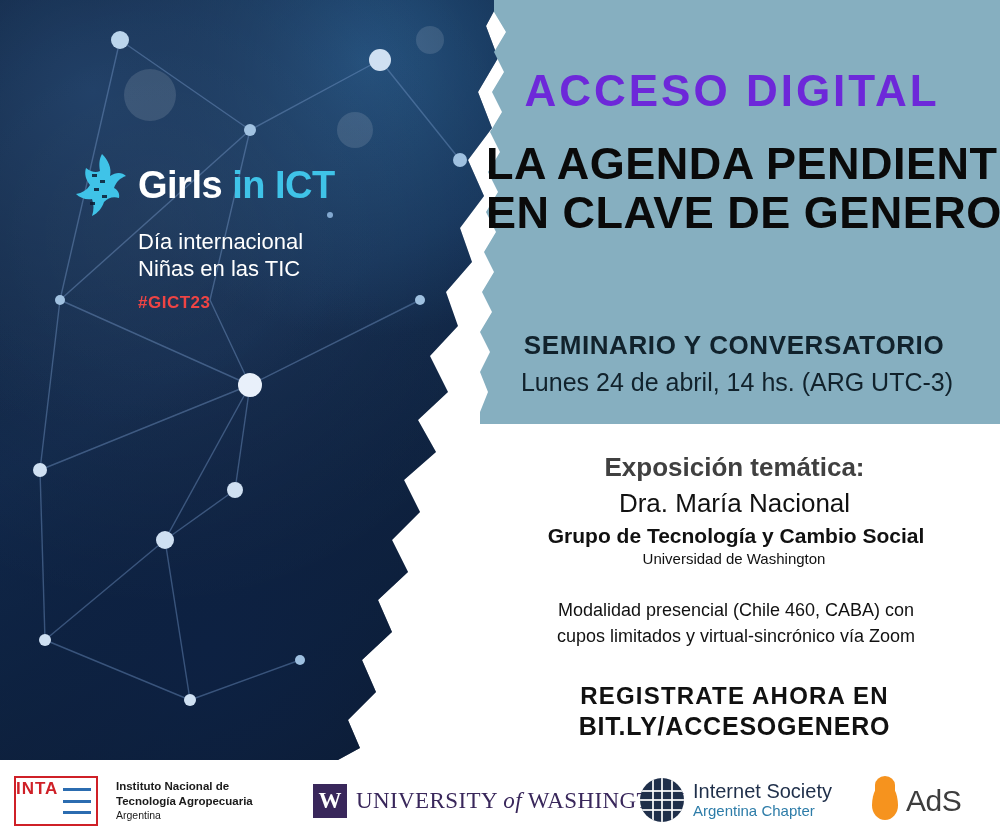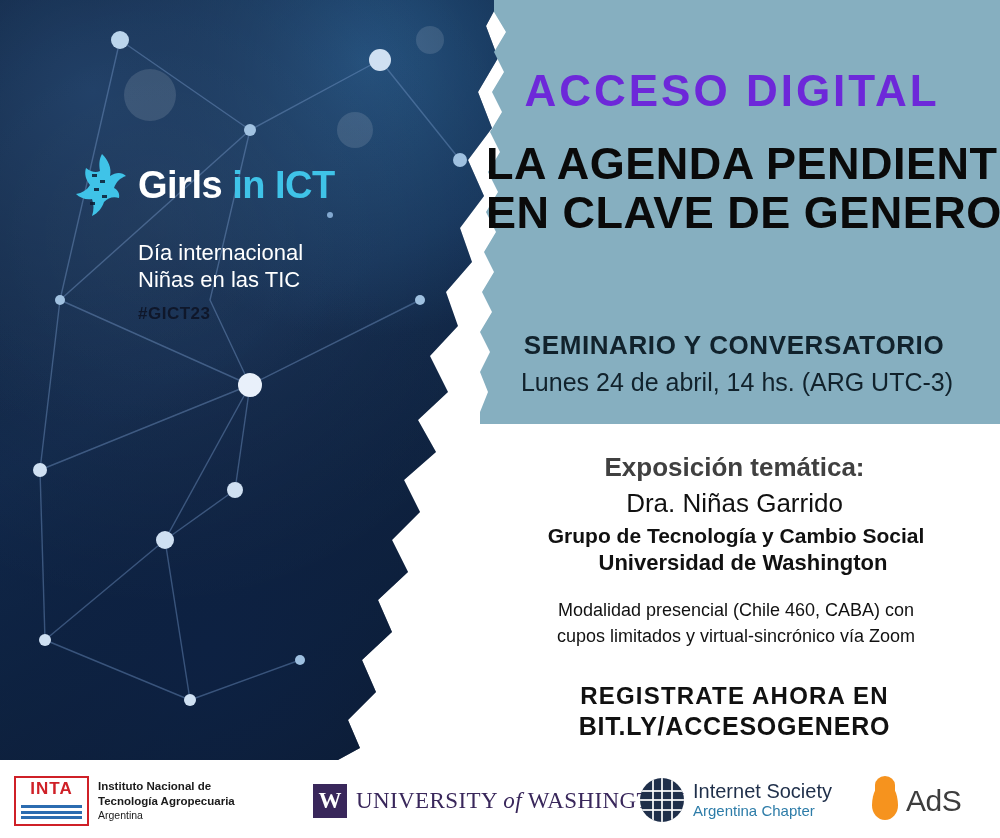--- a/index.html
+++ b/index.html
@@ -36,26 +36,26 @@
   .gict{position:absolute;left:72px;top:150px;width:330px;color:#fff;}
   .gict-row{display:flex;align-items:center;}
   .gict-bird{width:58px;height:70px;flex:0 0 58px;margin-right:8px;}
   .gict-title{
     font-size:38px;font-weight:700;letter-spacing:-0.5px;line-height:1;
     white-space:nowrap;
   }
   .gict-title .g1{color:#ffffff;}
   .gict-title .g2{color:#3fc3e8;}
   .gict-sub{
-    margin-top:20px;margin-left:66px;
+    margin-top:9px;margin-left:66px;
     font-size:22px;line-height:1.22;color:#ffffff;font-weight:400;
   }
   .gict-hash{
     margin-top:10px;margin-left:66px;
-    font-size:17px;font-weight:700;letter-spacing:0.5px;color:#0f172a;
+    font-size:17px;font-weight:700;letter-spacing:0.5px;color:#ef4444;
   }
 
   
   .teal{
     position:absolute;right:0;top:0;width:520px;height:424px;
     background:#86afc0;
     clip-path:polygon(14px 0, 520px 0, 520px 424px, 0 424px,
       0 412px, 8px 392px, 0 372px, 10px 352px, 0 332px, 12px 312px,
       2px 292px, 14px 272px, 4px 252px, 16px 232px, 6px 212px,
       18px 192px, 8px 172px, 20px 152px, 10px 132px, 22px 112px,
@@ -89,52 +89,52 @@
   }
   .expo-name{
     position:absolute;right:18px;top:488px;width:495px;text-align:center;
     color:#111;font-size:26px;font-weight:400;
   }
   .expo-org1{
     position:absolute;right:14px;top:524px;width:500px;text-align:center;
     color:#111;font-size:21px;font-weight:700;
   }
   .expo-org2{
-    position:absolute;right:7px;top:550px;width:500px;text-align:center;
-    color:#111;font-size:22px;font-weight:700;
+    position:absolute;right:16px;top:550px;width:500px;text-align:center;
+    color:#111;font-size:15px;font-weight:400;
   }
   .modalidad{
     position:absolute;right:14px;top:597px;width:500px;text-align:center;
     color:#111;font-size:18px;font-weight:400;line-height:1.45;
   }
   .registrate{
     position:absolute;right:18px;top:682px;width:495px;text-align:center;
     color:#111;font-size:24px;font-weight:700;letter-spacing:1.2px;
   }
   .biturl{
     position:absolute;right:18px;top:712px;width:495px;text-align:center;
     color:#111;font-size:25px;font-weight:700;letter-spacing:0.8px;
   }
 
   
   .footer{position:absolute;left:0;bottom:0;width:1000px;height:78px;background:#fff;}
 
   
   .inta{position:absolute;left:14px;bottom:12px;display:flex;align-items:center;}
   .inta-mark{
-    width:75px;height:50px;border:2px solid #cf2027;box-sizing:border-box;
-    display:flex;flex-direction:column;
+    width:84px;height:50px;border:2px solid #cf2027;box-sizing:border-box;
+    display:flex;flex-direction:row;
   }
   .inta-mark .t{
     color:#cf2027;font-weight:700;font-size:17px;text-align:center;letter-spacing:1px;
     line-height:22px;flex:0 0 22px;
   }
   .inta-mark .bars{flex:1;display:flex;flex-direction:column;justify-content:space-evenly;padding:2px 5px;}
   .inta-mark .bars i{display:block;height:3px;background:#2b6cb0;}
-  .inta-text{margin-left:9px;color:#1a1a1a;font-size:11.5px;font-weight:700;line-height:1.32;}
+  .inta-text{margin-left:18px;color:#1a1a1a;font-size:11.5px;font-weight:700;line-height:1.32;}
   .inta-text .small{font-weight:400;font-size:10.5px;}
 
   
   .uw{position:absolute;left:313px;bottom:20px;display:flex;align-items:center;color:#39275b;}
   .uw-w{
     width:34px;height:34px;background:#39275b;color:#fff;font-size:23px;font-weight:700;
     display:flex;align-items:center;justify-content:center;font-family:"Liberation Serif",serif;
   }
   .uw-text{
     margin-left:9px;font-family:"Liberation Serif",serif;font-size:23px;letter-spacing:0.4px;
@@ -247,21 +247,21 @@
   <div class="acceso">ACCESO DIGITAL</div>
   <div class="headline">
     <div>LA AGENDA PENDIENTE</div>
     <div>EN CLAVE DE GENERO</div>
   </div>
   <div class="seminario">SEMINARIO Y CONVERSATORIO</div>
   <div class="fecha">Lunes 24 de abril, 14 hs. (ARG UTC-3)</div>
 
   <div class="body-right"></div>
   <div class="expo-label">Exposición temática:</div>
-  <div class="expo-name">Dra. Niñas Garrido</div>
+  <div class="expo-name">Dra. María Nacional</div>
   <div class="expo-org1">Grupo de Tecnología y Cambio Social</div>
   <div class="expo-org2">Universidad de Washington</div>
   <div class="modalidad">
     <div>Modalidad presencial (Chile 460, CABA) con</div>
     <div>cupos limitados y virtual-sincrónico vía Zoom</div>
   </div>
   <div class="registrate">REGISTRATE AHORA EN</div>
   <div class="biturl">BIT.LY/ACCESOGENERO</div>
 
   <div class="footer">

